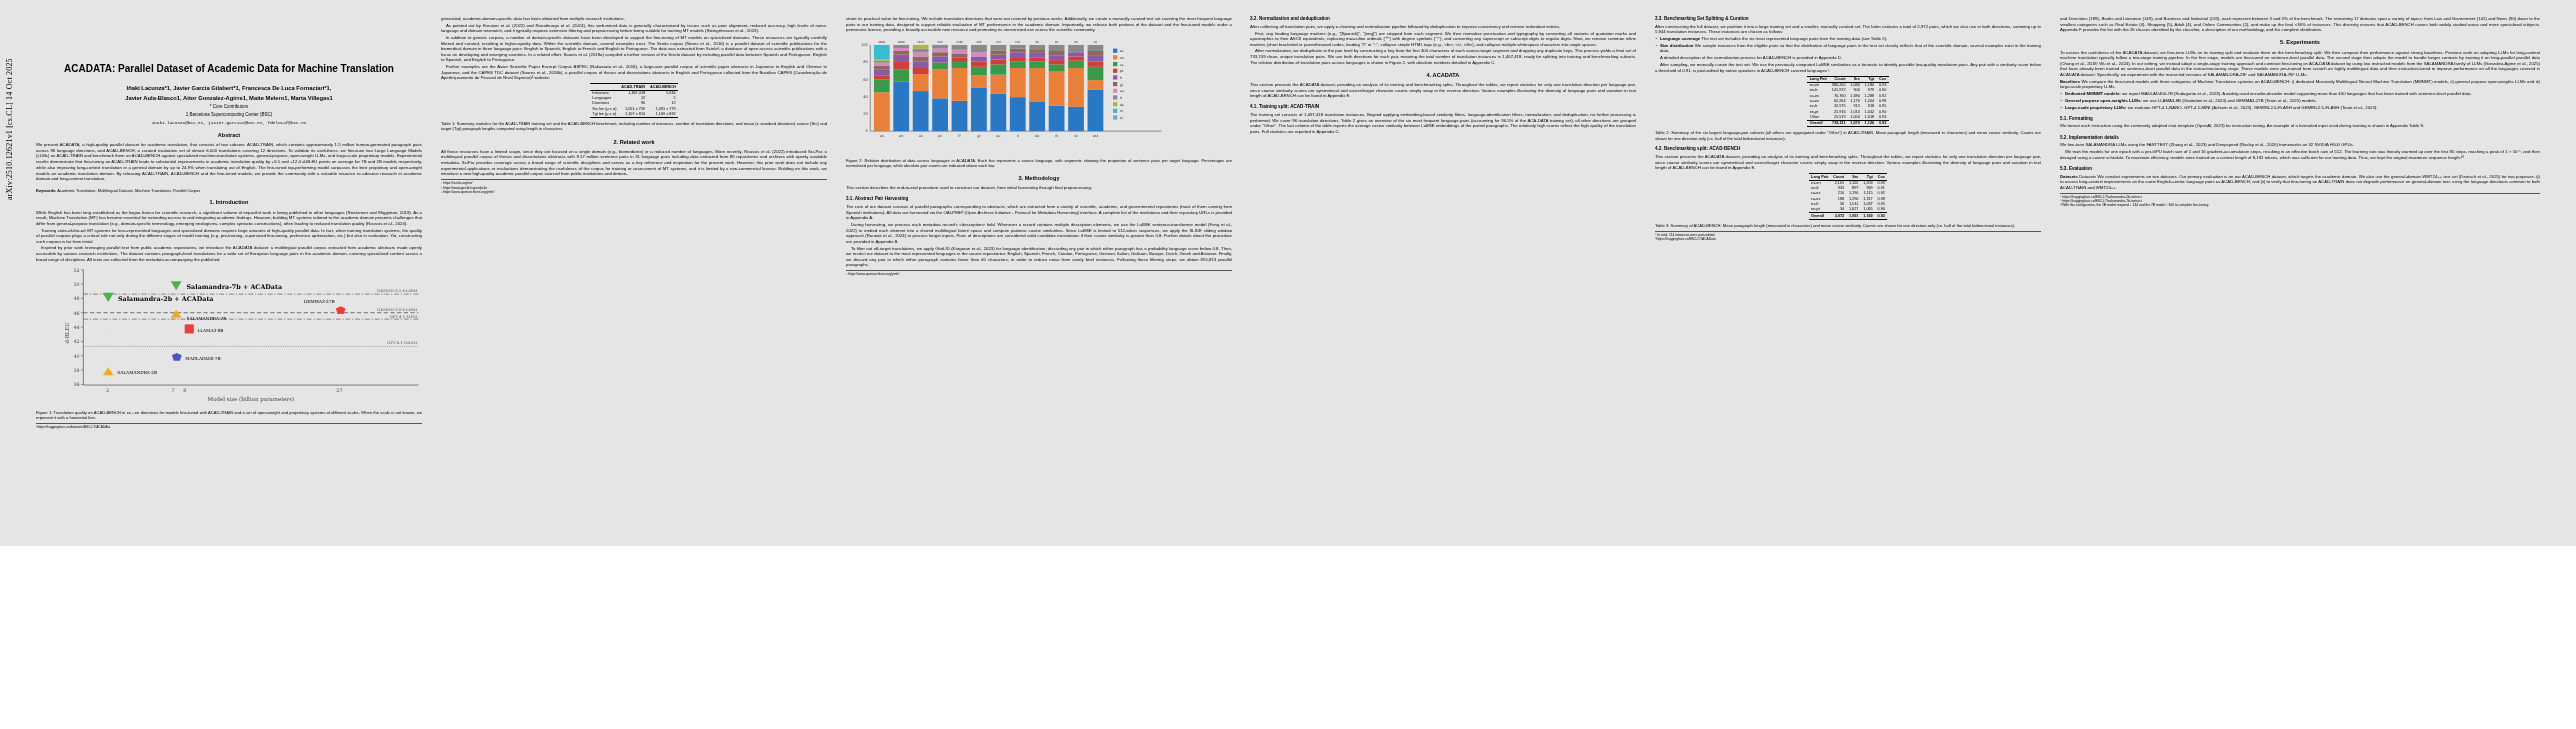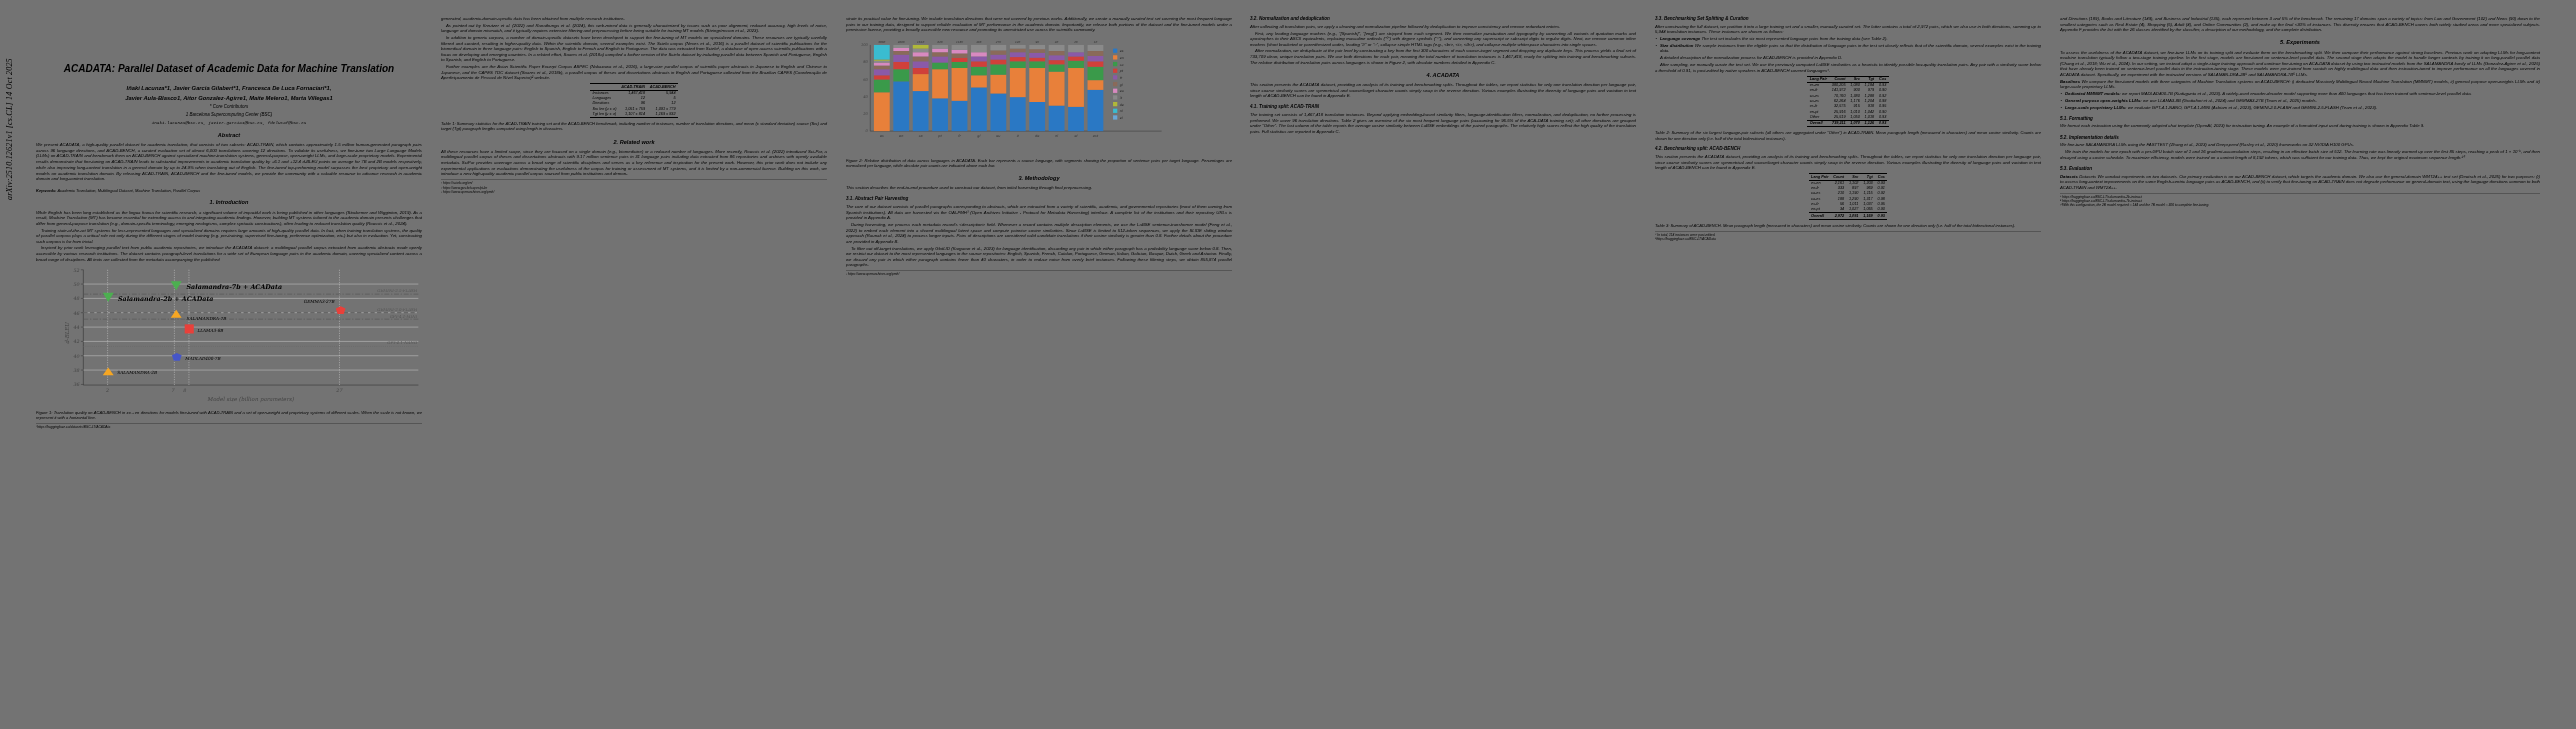--- a/index.html
+++ b/index.html
@@ -1,17 +1,17 @@
 <!DOCTYPE html>
 <html style="font-size:9.7px"><head>
 <meta charset="utf-8">
 <style>
   html,body{margin:0;padding:0;background:#fff;}
   body{width:2576px;height:729px;font-family:"Liberation Serif",serif;color:#000;overflow:hidden;}
-  .page{position:relative;width:2576px;height:729px;background:#737373;font-style:italic;}
+  .page{position:relative;width:2576px;height:546px;background:#e5e5e5;}
 
   .arxiv-stamp{
     position:absolute;left:4.9px;top:200px;width:304px;
     transform:rotate(-90deg);transform-origin:left top;
     font-family:"Liberation Serif",serif;font-size:8px;color:#000;letter-spacing:0.2px;white-space:nowrap;
   }
 
   .col{position:absolute;top:16px;width:386px;font-size:4.3px;line-height:1.30;text-align:justify;}
   #c1{left:36px;}
   #c2{left:441px;}

